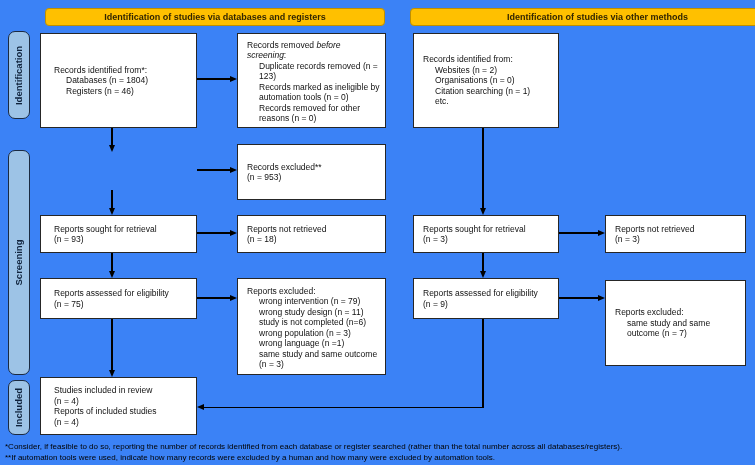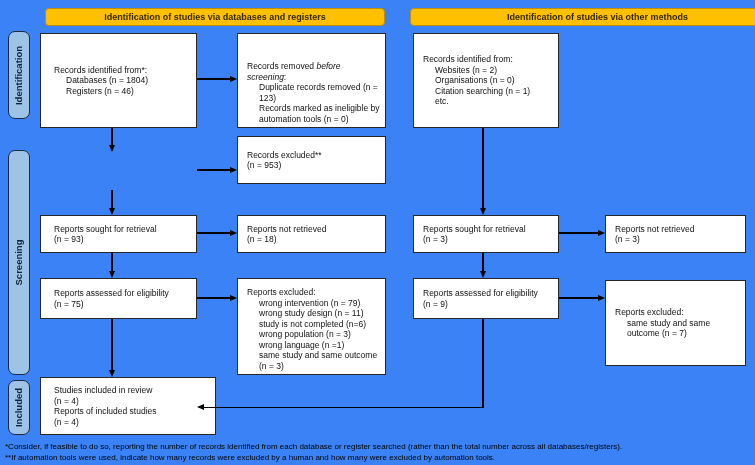--- a/index.html
+++ b/index.html
@@ -24,21 +24,21 @@
     font-size:9.5px; font-weight:bold; color:#10233c;
   }
 
   .box {
     position:absolute; background:#fff; border:1.4px solid #262626;
     font-size:8.5px; line-height:10.5px; color:#111;
     display:flex; flex-direction:column; justify-content:center;
     padding:3px 5px 3px 13px;
   }
   .box.p9 { padding-left:9px;justify-content:center; }
-  .box.top { justify-content:flex-end; padding-top:5px; }
+  .box.top { justify-content:center; padding-top:5px; }
   .indent { padding-left:12px; }
 
   .hl, .vl { position:absolute; background:#000; }
   .hl { height:1.4px; }
   .vl { width:1.4px; }
   .ah { position:absolute; width:0; height:0; }
   .ah-r { border-top:3.5px solid transparent; border-bottom:3.5px solid transparent; border-left:7px solid #000; }
   .ah-d { border-left:3.5px solid transparent; border-right:3.5px solid transparent; border-top:7px solid #000; }
   .ah-l { border-top:3.5px solid transparent; border-bottom:3.5px solid transparent; border-right:7px solid #000; }
 
@@ -76,34 +76,35 @@
   <div class="box" style="left:40px; top:215px; width:157px; height:38px;">
     <div>Reports sought for retrieval</div>
     <div>(n = 93)</div>
   </div>
 
   <div class="box" style="left:40px; top:278px; width:157px; height:41px;">
     <div>Reports assessed for eligibility</div>
     <div>(n = 75)</div>
   </div>
 
-  <div class="box" style="left:40px; top:377px; width:176px; height:58px;">
+  <div class="box" style="left:40px; top:377px; width:157px; height:58px;">
     <div>Studies included in review</div>
     <div>(n = 4)</div>
     <div>Reports of included studies</div>
     <div>(n = 4)</div>
   </div>
 
   <div class="box top p9" style="left:237px; top:33px; width:149px; height:95px;">
     <div><span>Records removed </span><i>before screening</i><span>:</span></div>
     <div class="indent">Duplicate records removed (n = 123)</div>
     <div class="indent">Records marked as ineligible by automation tools (n = 0)</div>
+    <div class="indent">Records removed for other reasons (n = 0)</div>
   </div>
 
-  <div class="box p9" style="left:237px; top:136px; width:149px; height:48px;">
+  <div class="box p9" style="left:237px; top:144px; width:149px; height:56px;">
     <div>Records excluded**</div>
     <div>(n = 953)</div>
   </div>
 
   <div class="box p9" style="left:237px; top:215px; width:149px; height:38px;">
     <div>Reports not retrieved</div>
     <div>(n = 18)</div>
   </div>
 
   <div class="box top p9" style="left:237px; top:278px; width:149px; height:97px;">

